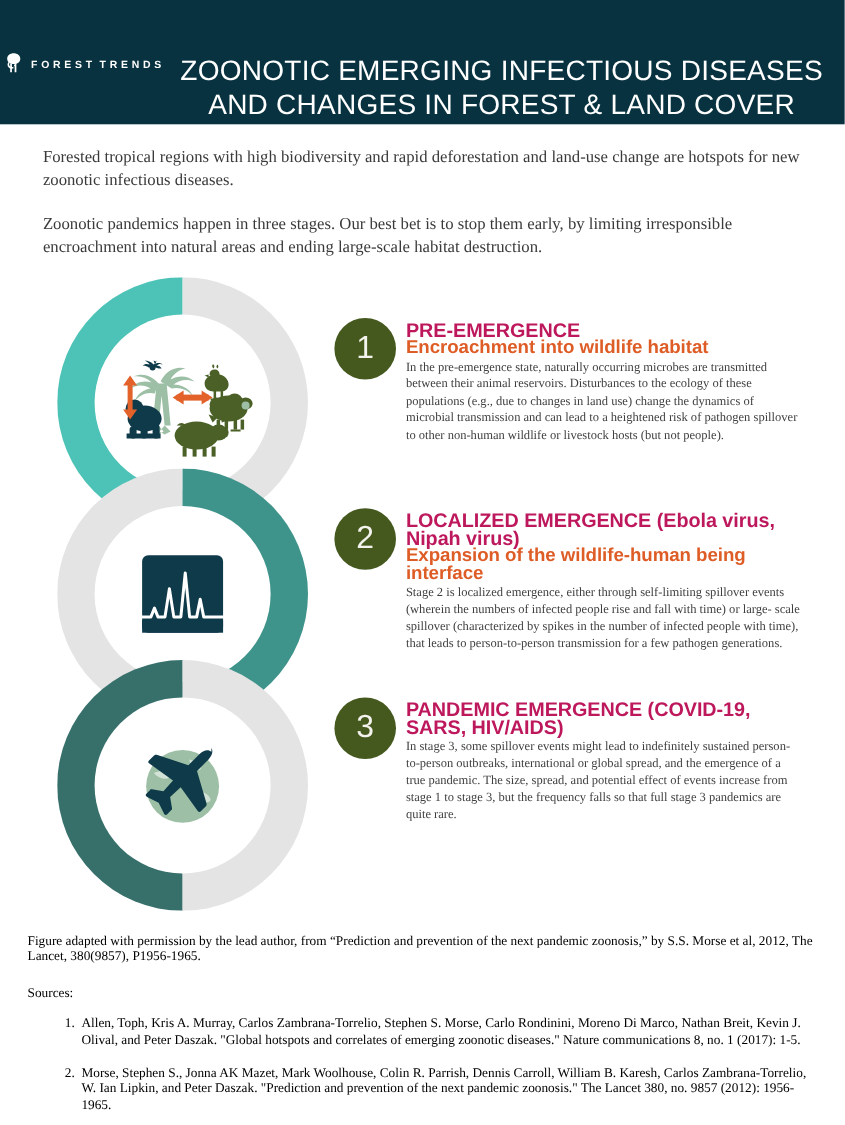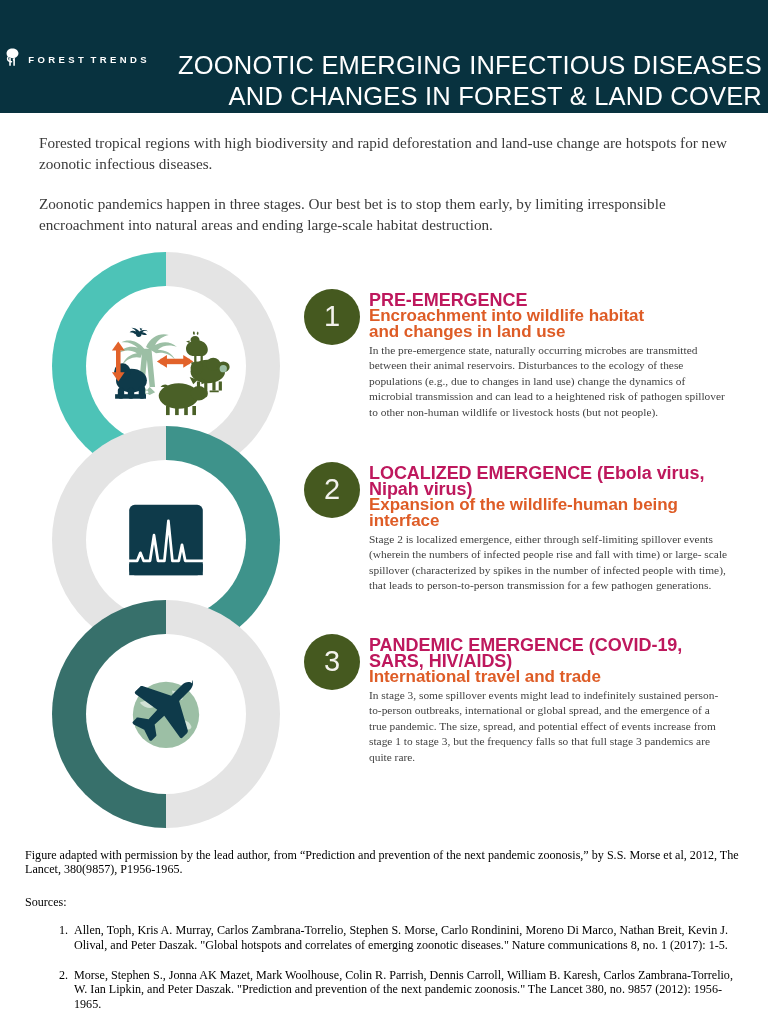--- a/index.html
+++ b/index.html
@@ -48,21 +48,21 @@
     text-indent: 3.4px;
   }
   .header-title {
     flex: 1;
     padding-right: 6px;
     color: #ffffff;
     font-family: "Liberation Sans", sans-serif;
     font-weight: 400;
     font-size: 25.5px;
     line-height: 31px;
-    text-align: right;
+    text-align: center;
     letter-spacing: 0.2px;
     margin-top: 48px;
   }
   .header-title span { display: block; }
 
   
   .intro {
     position: absolute;
     left: 39px; top: 133px;
     width: 706px;
@@ -352,39 +352,37 @@
         </g>
       </svg>
     </div>
   </div>
 
   <div class="stage" id="stage1">
     <div class="badge">1</div>
     <div class="stage-text">
       <div class="stage-title">PRE-EMERGENCE</div>
       <div class="stage-sub">Encroachment into wildlife habitat</div>
-      <div class="stage-sub">and changes in land use</div>
       <div class="stage-body">In the pre-emergence state, naturally occurring microbes are transmitted between their animal reservoirs. Disturbances to the ecology of these populations (e.g., due to changes in land use) change the dynamics of microbial transmission and can lead to a heightened risk of pathogen spillover to other non-human wildlife or livestock hosts (but not people).</div>
     </div>
   </div>
 
   <div class="stage" id="stage2">
     <div class="badge">2</div>
     <div class="stage-text">
       <div class="stage-title">LOCALIZED EMERGENCE (Ebola virus, Nipah virus)</div>
       <div class="stage-sub">Expansion of the wildlife-human being interface</div>
       <div class="stage-body">Stage 2 is localized emergence, either through self-limiting spillover events (wherein the numbers of infected people rise and fall with time) or large- scale spillover (characterized by spikes in the number of infected people with time), that leads to person-to-person transmission for a few pathogen generations.</div>
     </div>
   </div>
 
   <div class="stage" id="stage3">
     <div class="badge">3</div>
     <div class="stage-text">
       <div class="stage-title">PANDEMIC EMERGENCE (COVID-19, SARS, HIV/AIDS)</div>
-      <div class="stage-sub">International travel and trade</div>
       <div class="stage-body">In stage 3, some spillover events might lead to indefinitely sustained person-to-person outbreaks, international or global spread, and the emergence of a true pandemic. The size, spread, and potential effect of events increase from stage 1 to stage 3, but the frequency falls so that full stage 3 pandemics are quite rare.</div>
     </div>
   </div>
 
   <div class="footer">
     <div class="adapted">Figure adapted with permission by the lead author, from “Prediction and prevention of the next pandemic zoonosis,” by  S.S. Morse et al, 2012, The Lancet, 380(9857), P1956-1965.</div>
     <div class="sources-label">Sources:</div>
     <ol>
       <li>Allen, Toph, Kris A. Murray, Carlos Zambrana-Torrelio, Stephen S. Morse, Carlo Rondinini, Moreno Di Marco, Nathan Breit, Kevin J. Olival, and Peter Daszak. "Global hotspots and correlates of emerging zoonotic diseases." Nature communications 8, no. 1 (2017): 1-5.</li>
       <li> Morse, Stephen S., Jonna AK Mazet, Mark Woolhouse, Colin R. Parrish, Dennis Carroll, William B. Karesh, Carlos Zambrana-Torrelio, W.  Ian Lipkin, and Peter Daszak. "Prediction and prevention of the next pandemic zoonosis." The Lancet 380, no. 9857 (2012): 1956-1965.</li>

